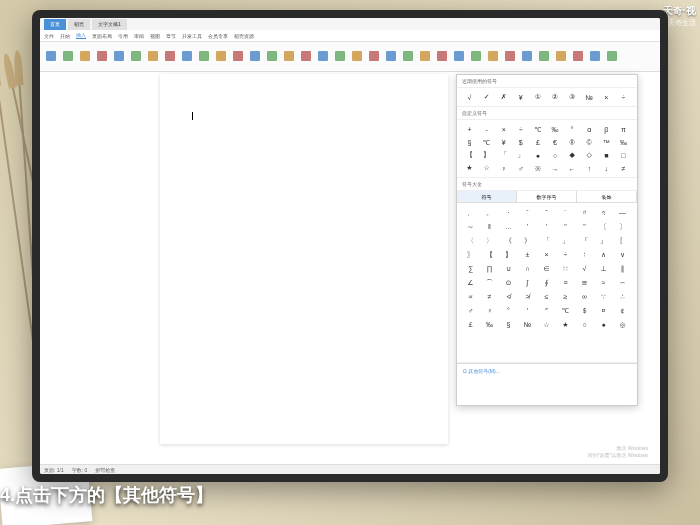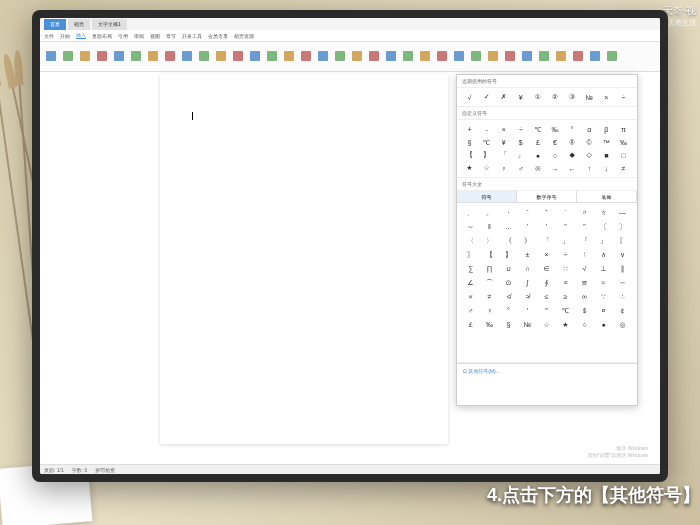--- a/index.html
+++ b/index.html
@@ -26,24 +26,24 @@
 .sp-header{height:12px;display:flex;border-bottom:1px solid #ddd}
 .sp-tab{flex:1;display:flex;align-items:center;justify-content:center;font-size:5px;border-right:1px solid #ddd}
 .sp-tab.active{background:#e8f0fa}
 .sp-row{padding:3px 5px;border-bottom:1px solid #eee}
 .sp-grid{display:grid;grid-template-columns:repeat(10,1fr);gap:1px}
 .sp-cell{width:15px;height:12px;display:flex;align-items:center;justify-content:center;font-size:7px;color:#333;border:1px solid transparent}
 .sp-grid.big{grid-template-columns:repeat(9,1fr)}
 .sp-cell.big{width:17px;height:13px;font-size:7px}
 .sp-footer{padding:4px 6px;font-size:5px;color:#4a90d9;border-top:1px solid #ddd;cursor:pointer}
 .statusbar{position:absolute;bottom:0;left:0;right:0;height:10px;background:#f0f0f0;border-top:1px solid #ddd;font-size:5px;color:#666;display:flex;align-items:center;padding:0 4px;gap:8px}
-.watermark{position:absolute;top:4px;right:4px;color:#fff;font-size:10px;font-weight:normal;text-shadow:0 1px 2px rgba(0,0,0,.5)}
+.watermark{position:absolute;top:4px;right:4px;color:#fff;font-size:10px;font-weight:bold;text-shadow:0 1px 2px rgba(0,0,0,.5)}
 .watermark2{position:absolute;top:18px;right:4px;color:#fff;font-size:7px;display:flex;align-items:center;gap:2px}
 .wm-ic{width:8px;height:8px;border:1px solid #fff;border-radius:50%;display:flex;align-items:center;justify-content:center;font-size:5px}
-.caption{position:absolute;bottom:18px;left:0;right:0;text-align:right;color:#fff;font-size:18px;font-weight:bold;text-shadow:0 2px 4px rgba(0,0,0,.8)}
+.caption{position:absolute;bottom:18px;left:0;right:0;text-align:left;color:#fff;font-size:18px;font-weight:bold;text-shadow:0 2px 4px rgba(0,0,0,.8)}
 .win-act{position:absolute;bottom:16px;right:12px;font-size:5px;color:#bbb;text-align:right;line-height:1.3}
 .sec-title{font-size:5px;color:#666;padding:3px 5px;border-bottom:1px solid #eee}
 </style>
 </head>
 <body>
 
 <div class="wheat">
   <div class="wheat-stalk" style="left:15px">
       <div class="wheat-head"></div>
     </div>

